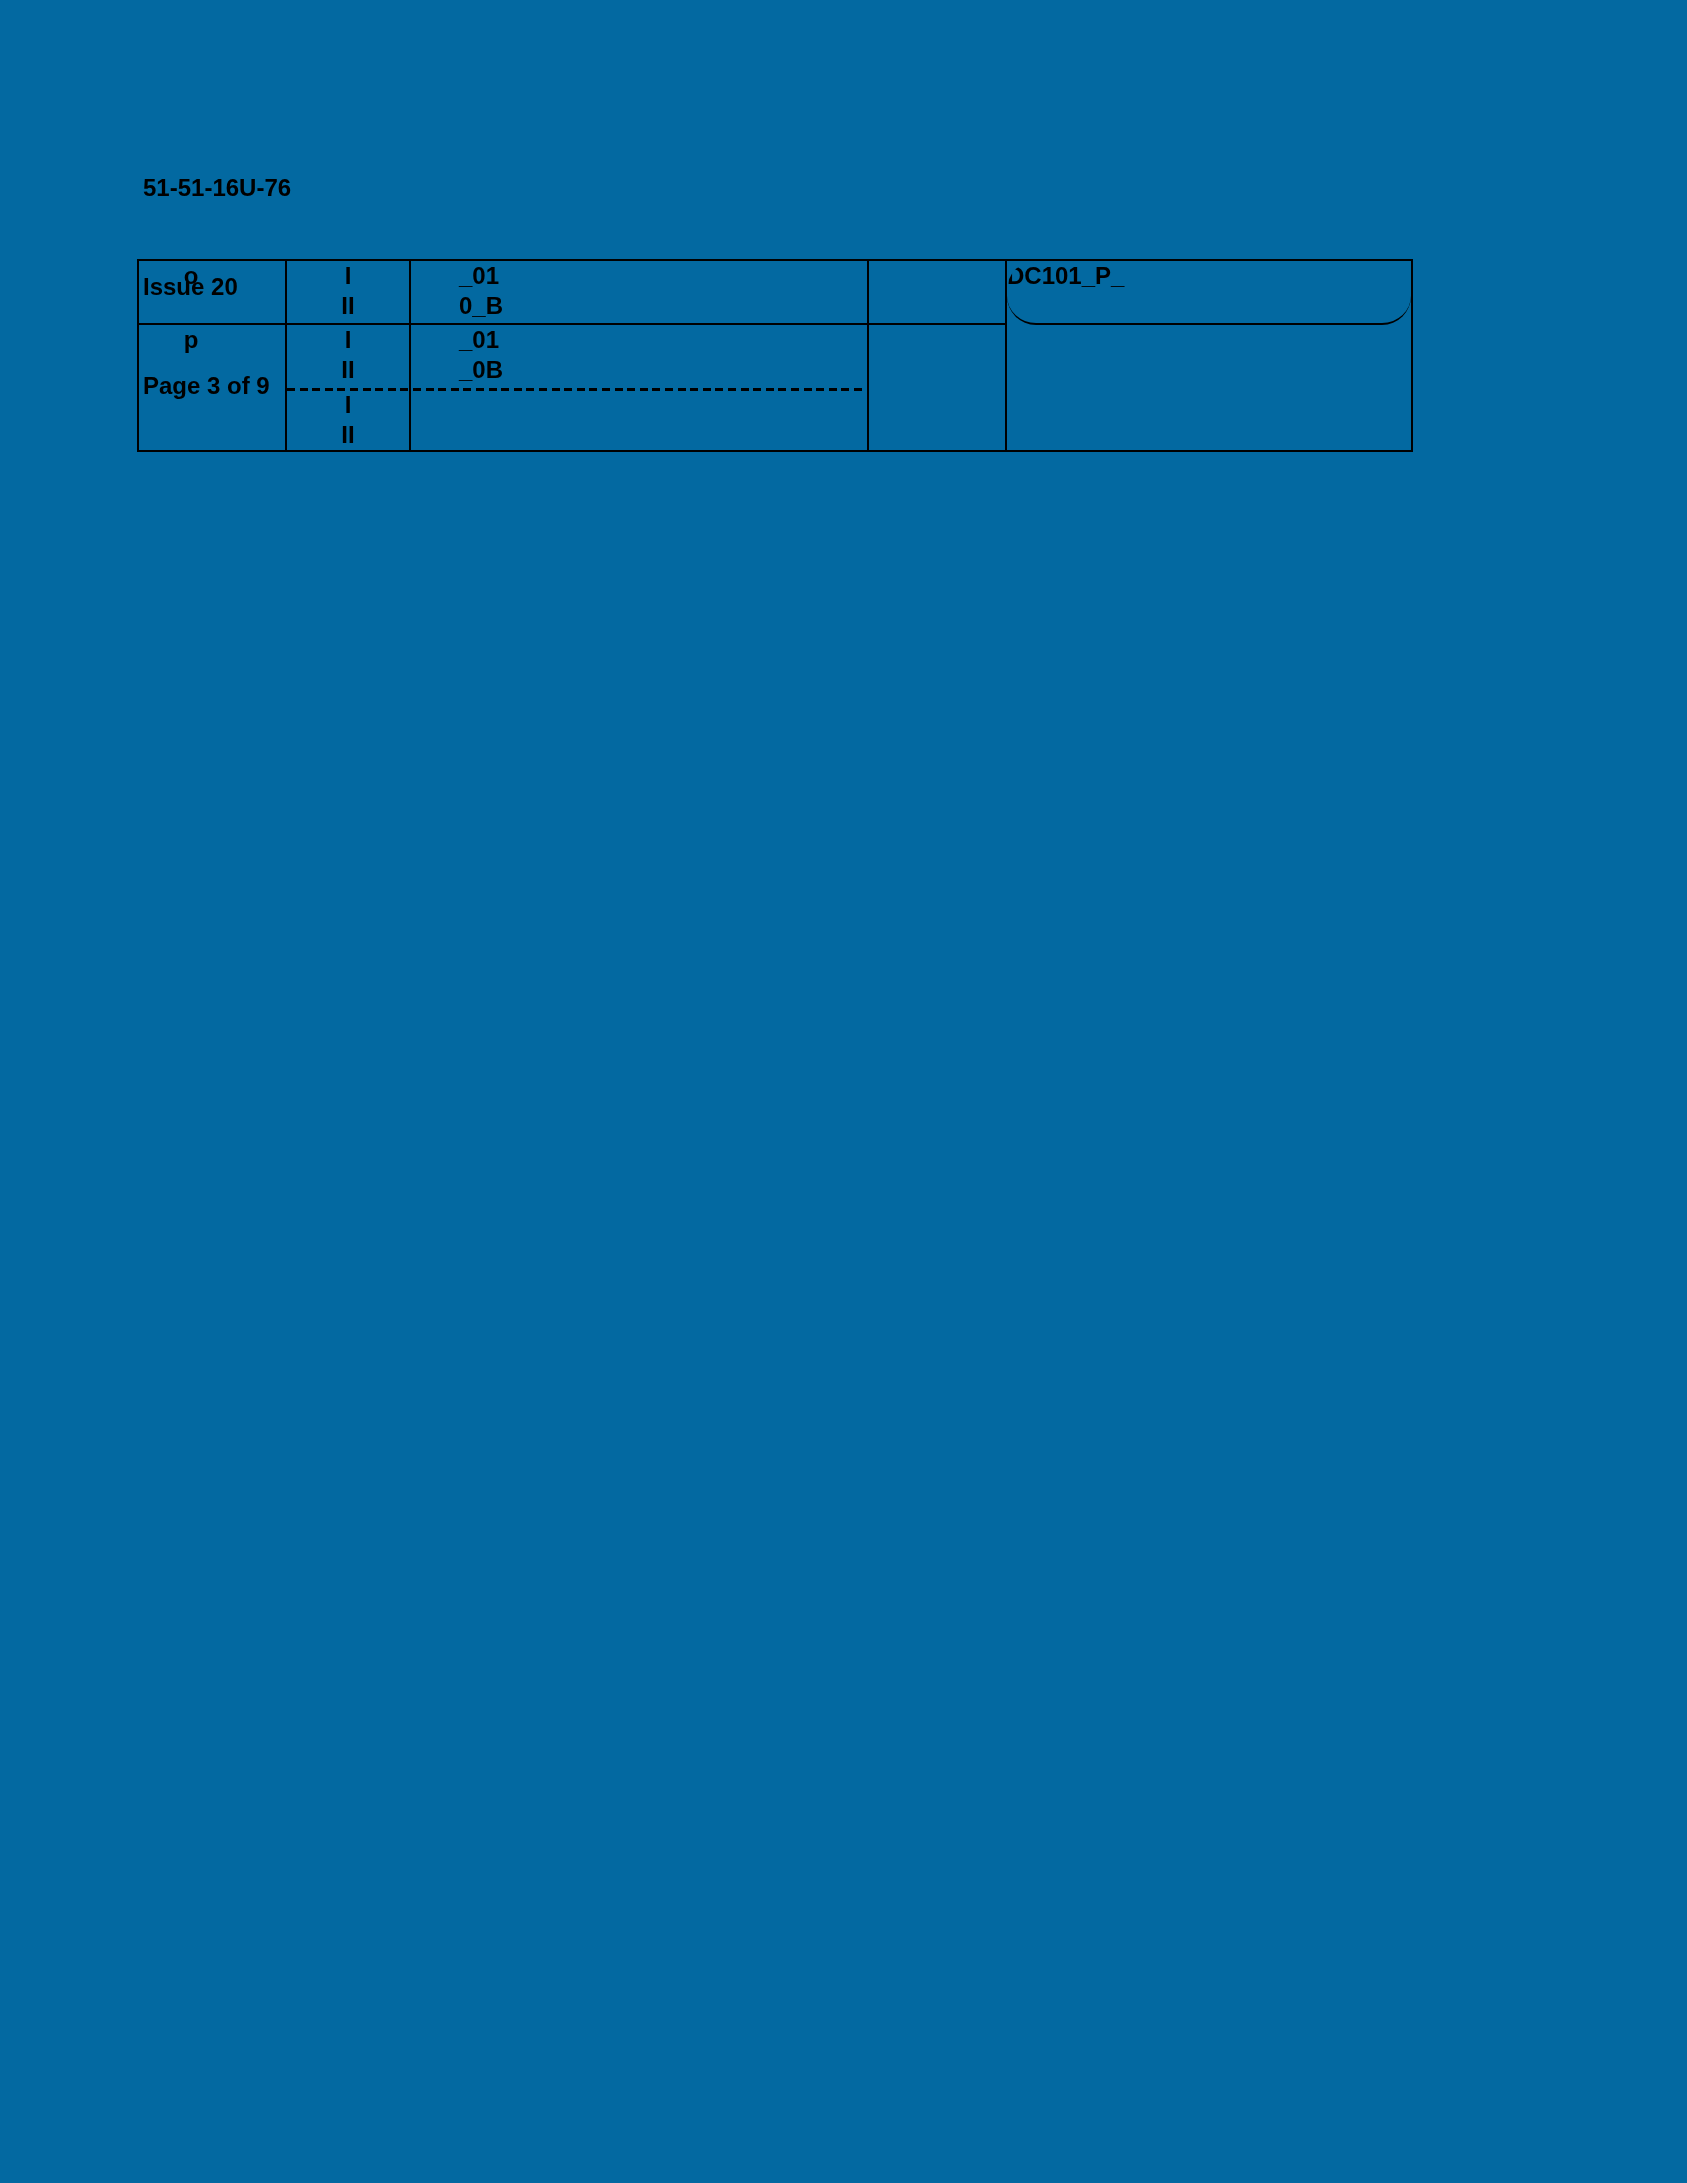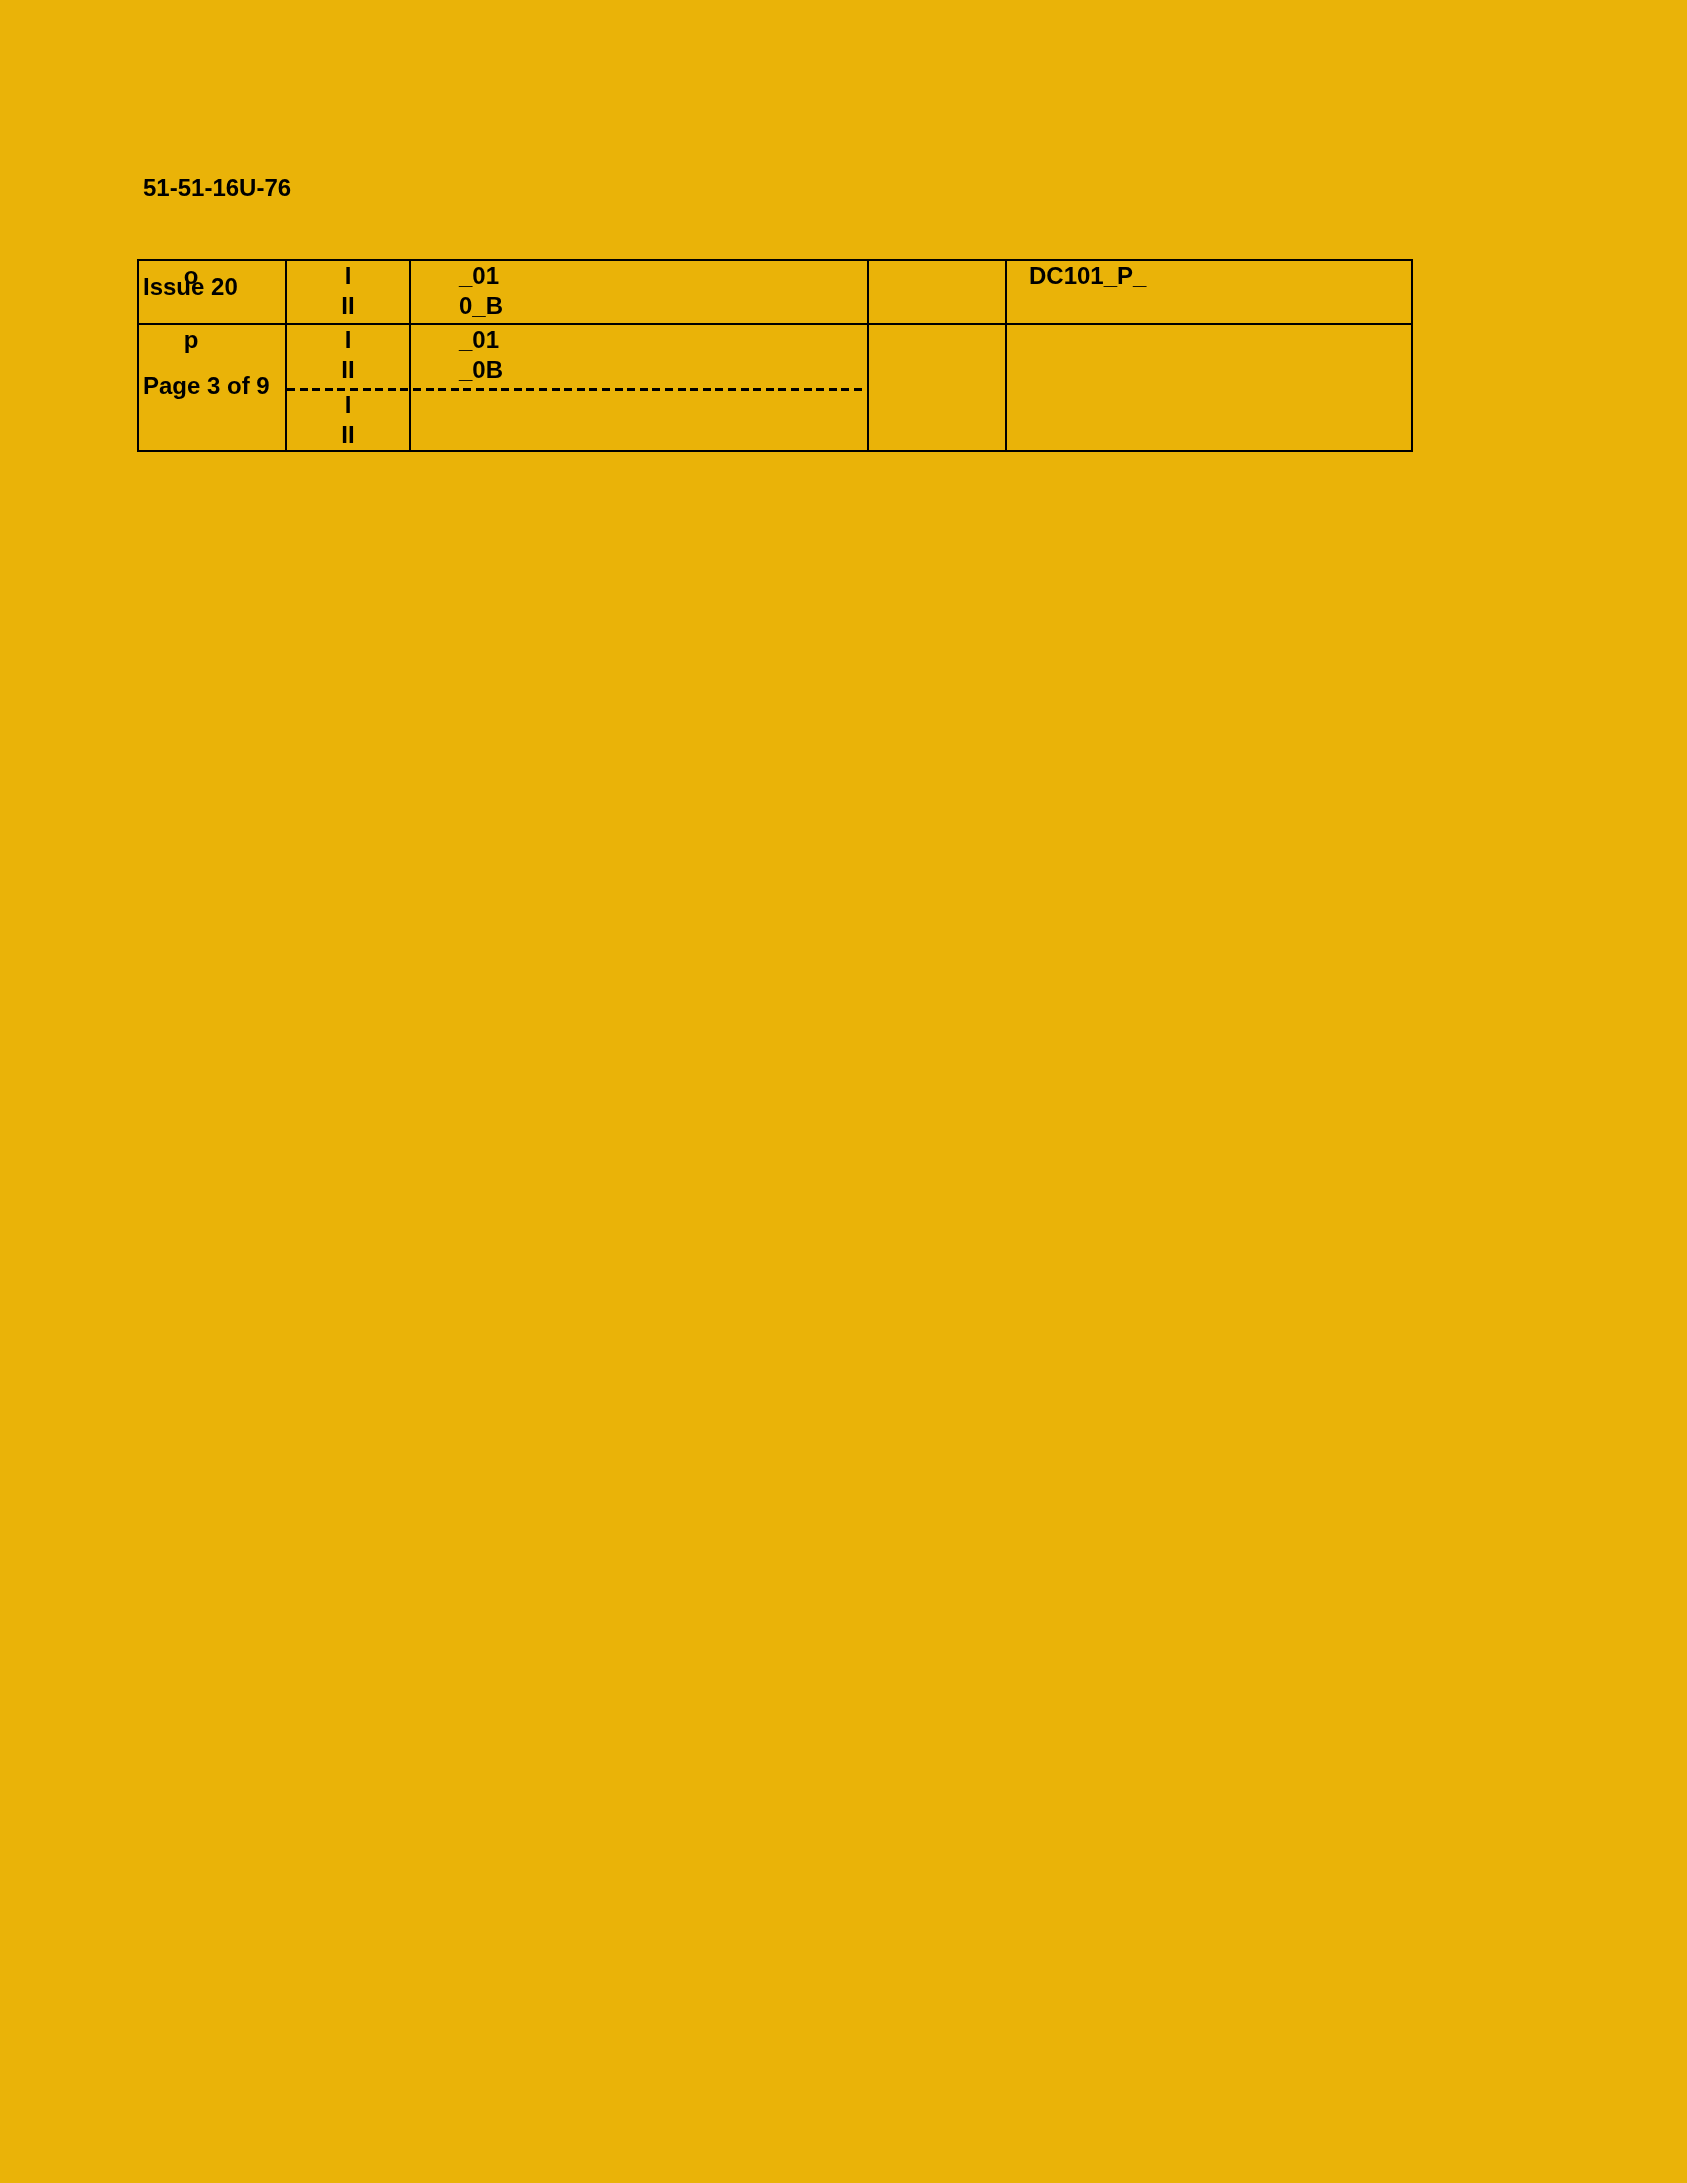--- a/index.html
+++ b/index.html
@@ -4,21 +4,21 @@
 <style>
   html, body {
     margin: 0;
     padding: 0;
     background: #ffffff;
   }
   .page {
     position: relative;
     width: 1687px;
     height: 2183px;
-    background: #eab308;
+    background: #0369a1;
     font-family: "Liberation Sans", sans-serif;
     color: #000000;
     font-weight: 700;
   }
 
   
   .doc-header {
     position: absolute;
     left: 143px;
     top: 105px;
@@ -66,21 +66,21 @@
     line-height: 30px;
     white-space: pre;
   }
   .label-cell {
     text-align: center;
     padding-right: 42px;
     line-height: 30px;
   }
   .num-cell  { text-align: center; }
   .val-cell  { padding-left: 48px; }
-  .note-cell { padding-left: 22px; }
+  .note-cell { padding-left: 0; border-radius: 29px; }
 
   
   .group-top { height: 65px; }
 
   
   .dash-line {
     position: absolute;
     left: 148px;
     top: 127px;
     width: 582px;

